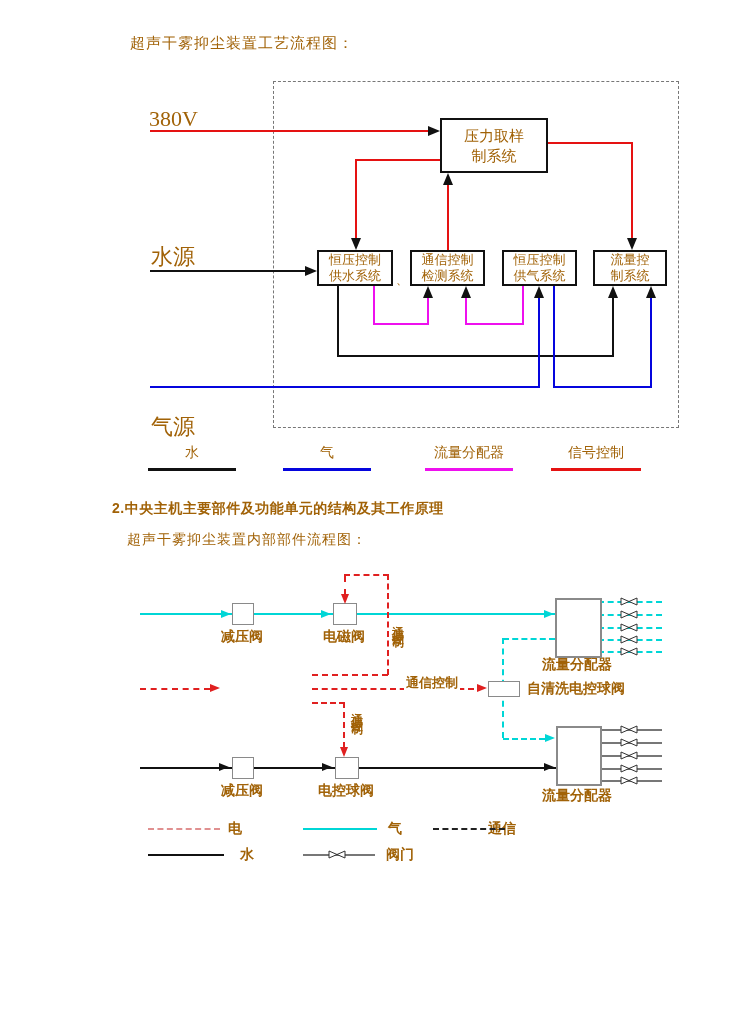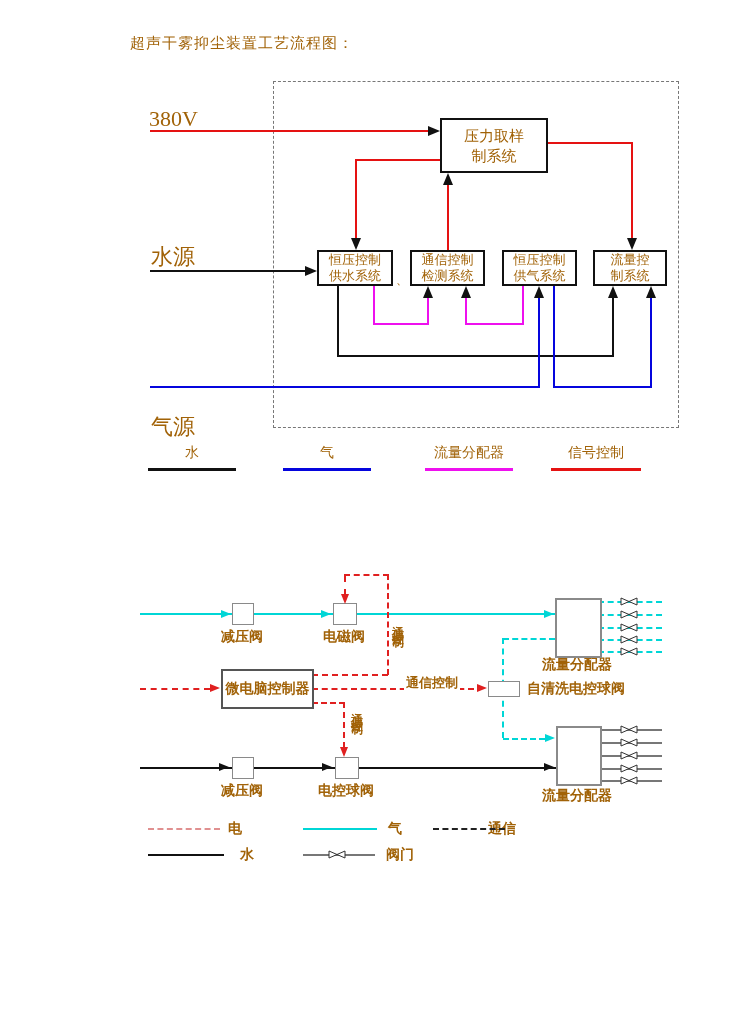--- a/index.html
+++ b/index.html
@@ -107,20 +107,22 @@
 
   <div class="lglabel" style="left:148px;top:444px;width:88px;">水</div>
   <div class="lgline solid" style="left:148px;top:468px;width:88px;height:2.5px;"></div>
   <div class="lglabel" style="left:283px;top:444px;width:88px;">气</div>
   <div class="lgline blue" style="left:283px;top:468px;width:88px;height:2.5px;"></div>
   <div class="lglabel" style="left:425px;top:444px;width:88px;">流量分配器</div>
   <div class="lgline mag" style="left:425px;top:468px;width:88px;height:2.5px;"></div>
   <div class="lglabel" style="left:551px;top:444px;width:90px;">信号控制</div>
   <div class="lgline red" style="left:551px;top:468px;width:90px;height:2.5px;"></div>
 
+  <div class="abs heading" style="left:112px;top:500px;">2.中央主机主要部件及功能单元的结构及其工作原理</div>
+  <div class="abs caption" style="left:127px;top:531px;font-size:14px;">超声干雾抑尘装置内部部件流程图：</div>
 
   <div class="ln cyan" style="left:140px;top:613px;width:415px;height:2px;"></div>
   <div class="ar ar-r-c" style="left:221px;top:610px;"></div>
   <div class="ar ar-r-c" style="left:321px;top:610px;"></div>
   <div class="ar ar-r-c" style="left:544px;top:610px;"></div>
 
   <div class="ln dash-red-h" style="left:344px;top:574px;width:45px;"></div>
   <div class="ln dash-red-v" style="left:387px;top:574px;height:101px;"></div>
   <div class="ln dash-red-v" style="left:344px;top:576px;height:19px;"></div>
   <div class="ar ar-d-r" style="left:341px;top:594px;"></div>
@@ -144,23 +146,20 @@
 
   <div class="ln solid" style="left:140px;top:767px;width:416px;height:2px;"></div>
   <div class="ar ar-r-k" style="left:219px;top:763px;border-left-width:10px;border-top-width:4px;border-bottom-width:4px;"></div>
   <div class="ar ar-r-k" style="left:322px;top:763px;border-left-width:10px;border-top-width:4px;border-bottom-width:4px;"></div>
   <div class="ar ar-r-k" style="left:544px;top:763px;border-left-width:10px;border-top-width:4px;border-bottom-width:4px;"></div>
 
   <div class="gbox" style="left:232px;top:603px;width:20px;height:20px;"></div>
   <div class="abs dlabel" style="left:212px;top:628px;width:60px;">减压阀</div>
   <div class="gbox" style="left:333px;top:603px;width:22px;height:20px;"></div>
   <div class="abs dlabel" style="left:314px;top:628px;width:60px;">电磁阀</div>
-  <div class="gbox" style="left:221px;top:669px;width:89px;height:36px;border-color:#555;border-width:2px;display:flex;align-items:center;justify-content:center;">
-    <span class="dlabel" style="position:static;font-size:14px;">微电脑控制器</span>
-  </div>
   <div class="gbox" style="left:488px;top:681px;width:30px;height:14px;"></div>
   <div class="abs dlabel" style="left:527px;top:680px;">自清洗电控球阀</div>
   <div class="gbox" style="left:555px;top:598px;width:43px;height:56px;border-width:2px;"></div>
   <div class="abs dlabel" style="left:534px;top:656px;width:86px;">流量分配器</div>
   <div class="gbox" style="left:232px;top:757px;width:20px;height:20px;"></div>
   <div class="abs dlabel" style="left:212px;top:782px;width:60px;">减压阀</div>
   <div class="gbox" style="left:335px;top:757px;width:22px;height:20px;"></div>
   <div class="abs dlabel" style="left:310px;top:782px;width:72px;">电控球阀</div>
   <div class="gbox" style="left:556px;top:726px;width:42px;height:56px;border-width:2px;"></div>
   <div class="abs dlabel" style="left:534px;top:787px;width:86px;">流量分配器</div>

